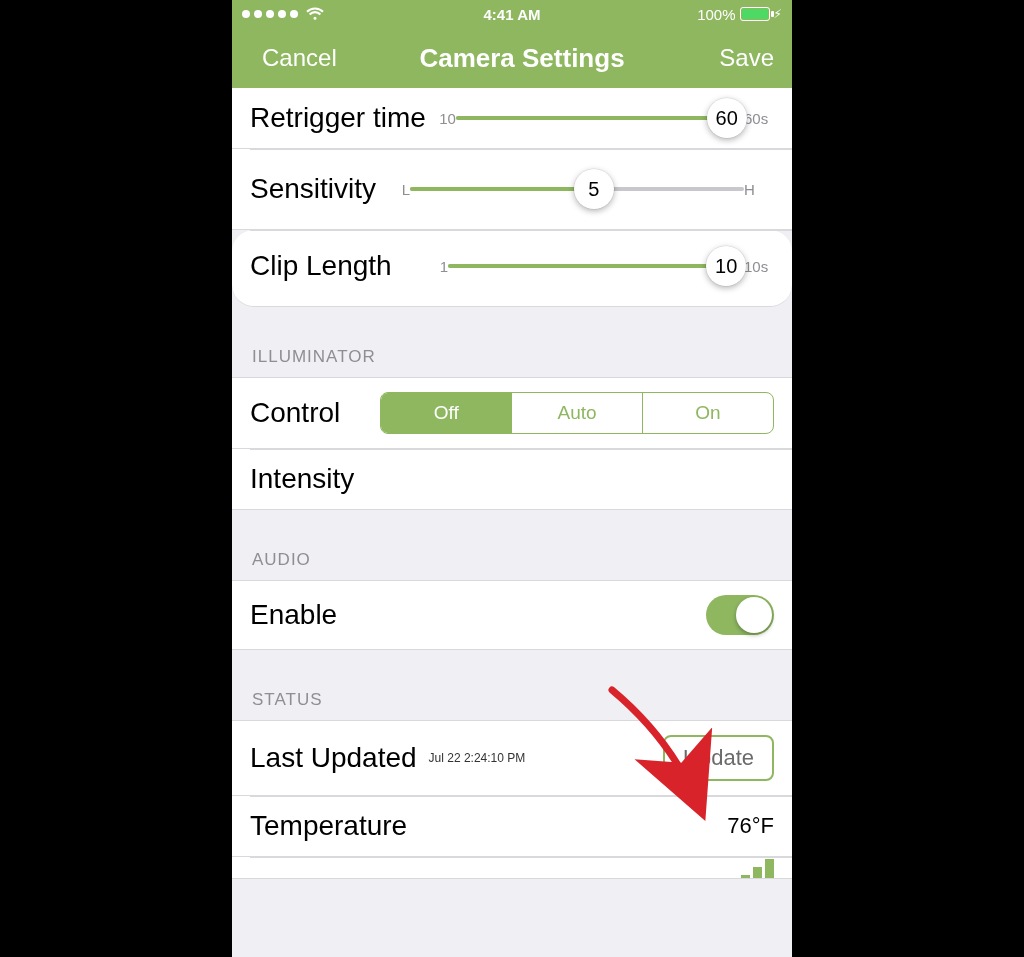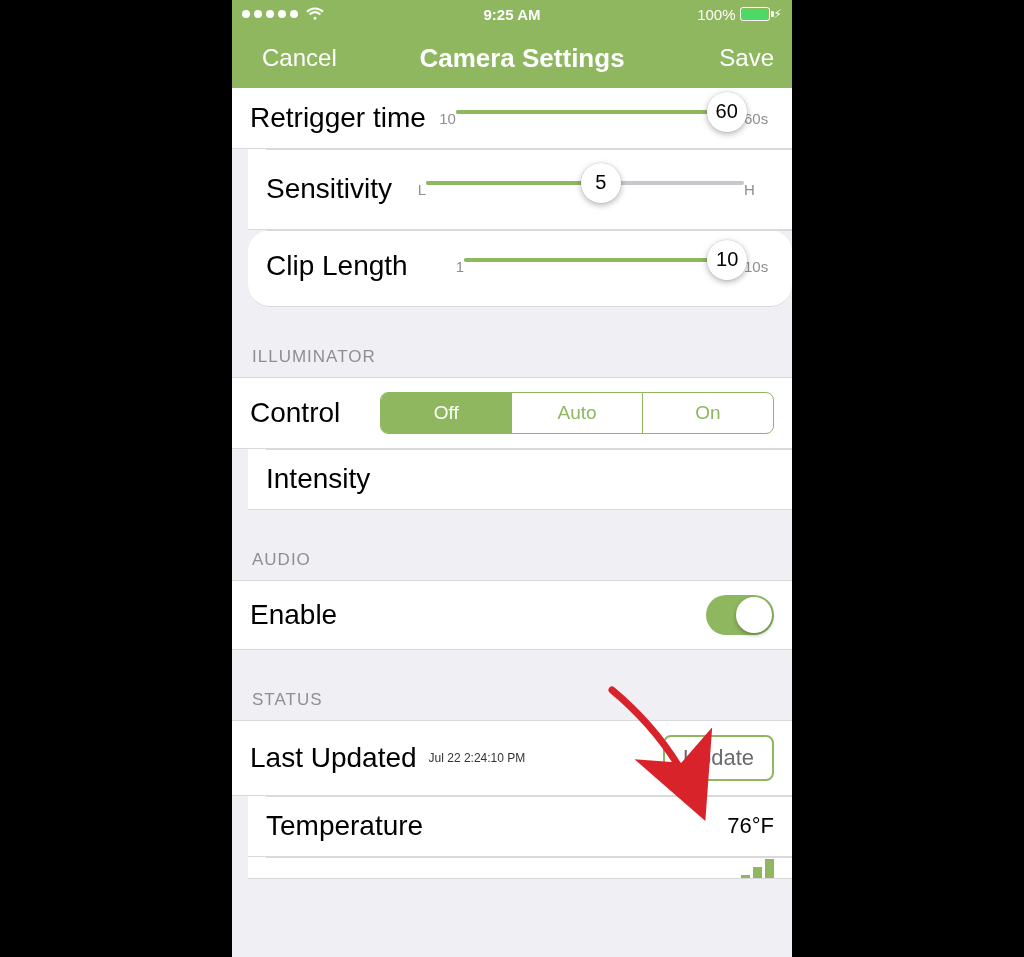--- a/index.html
+++ b/index.html
@@ -45,29 +45,29 @@
 
   .content { background:#efeff4; }
   .row {
     background:#fff;
     border-top:1px solid #d9d9dd;
     border-bottom:1px solid #d9d9dd;
     padding: 14px 18px 14px 18px;
     display:flex; align-items:center;
   }
   .row + .row { border-top:none; }
-  .row.inset-sep { position:relative;margin-left:16px; }
+  .row.inset-sep { position:relative; }
   .row.inset-sep::before { content:""; position:absolute; left:18px; right:0; top:0; height:1px; background:#d9d9dd; }
   .section-top { border-top:none; }
   .section-header { padding: 40px 18px 10px 20px; font-size:17px; color:#8e8e93; letter-spacing:1px; background:#efeff4; text-transform:uppercase; }
   .label { font-size:28px; color:#000; min-width:168px; }
   .label.small { min-width:0; }
 
   
-  .slider-wrap { display:flex; flex:1; }
+  .slider-wrap { display:flex; align-items:center; flex:1; }
   .slider { position:relative; flex:1; height:4px; background:#c7c7cc; border-radius:2px; }
   .slider .track { position:absolute; left:0; top:0; bottom:0; background:#8eb760; border-radius:2px; }
   .slider .thumb { position:absolute; top:50%; width:40px; height:40px; border-radius:50%; background:#fff; box-shadow:0 2px 6px rgba(0,0,0,.3), 0 0 0 0.5px rgba(0,0,0,.1); transform:translate(-50%,-50%); display:flex; align-items:center; justify-content:center; font-size:20px; font-weight:500; }
   .endcap { font-size:15px; color:#8e8e93; width:30px; text-align:center; }
   .endcap.l { text-align:right; }
   .endcap.r { text-align:left; }
 
   
   .segmented { display:flex; flex:1; margin-left:40px; border:1.5px solid #8eb760; border-radius:8px; overflow:hidden; height:42px; }
   .segmented .seg { flex:1; display:flex; align-items:center; justify-content:center; font-size:19px; color:#8eb760; border-left:1.5px solid #8eb760; }
@@ -106,21 +106,21 @@
             <i></i>
             <i></i>
             <i></i>
           </span>
         <span class="wifi-icon">
           <svg viewBox="0 0 20 14">
               <path d="M10 13.5a1.7 1.7 0 100-3.4 1.7 1.7 0 000 3.4zM3.2 6.6a9.6 9.6 0 0113.6 0l-1.7 1.7a7.2 7.2 0 00-10.2 0L3.2 6.6zM.3 3.7a13.7 13.7 0 0119.4 0l-1.7 1.7a11.3 11.3 0 00-16 0L.3 3.7z" fill="#fff"></path>
             </svg>
         </span>
       </div>
-      <div class="center">9:25 AM</div>
+      <div class="center">4:41 AM</div>
       <div class="right">
         <span>100%</span>
         <span class="battery">
             <span class="fill"></span>
           </span>
         <span class="bolt">⚡︎</span>
       </div>
     </div>
 
     <div class="navbar">

